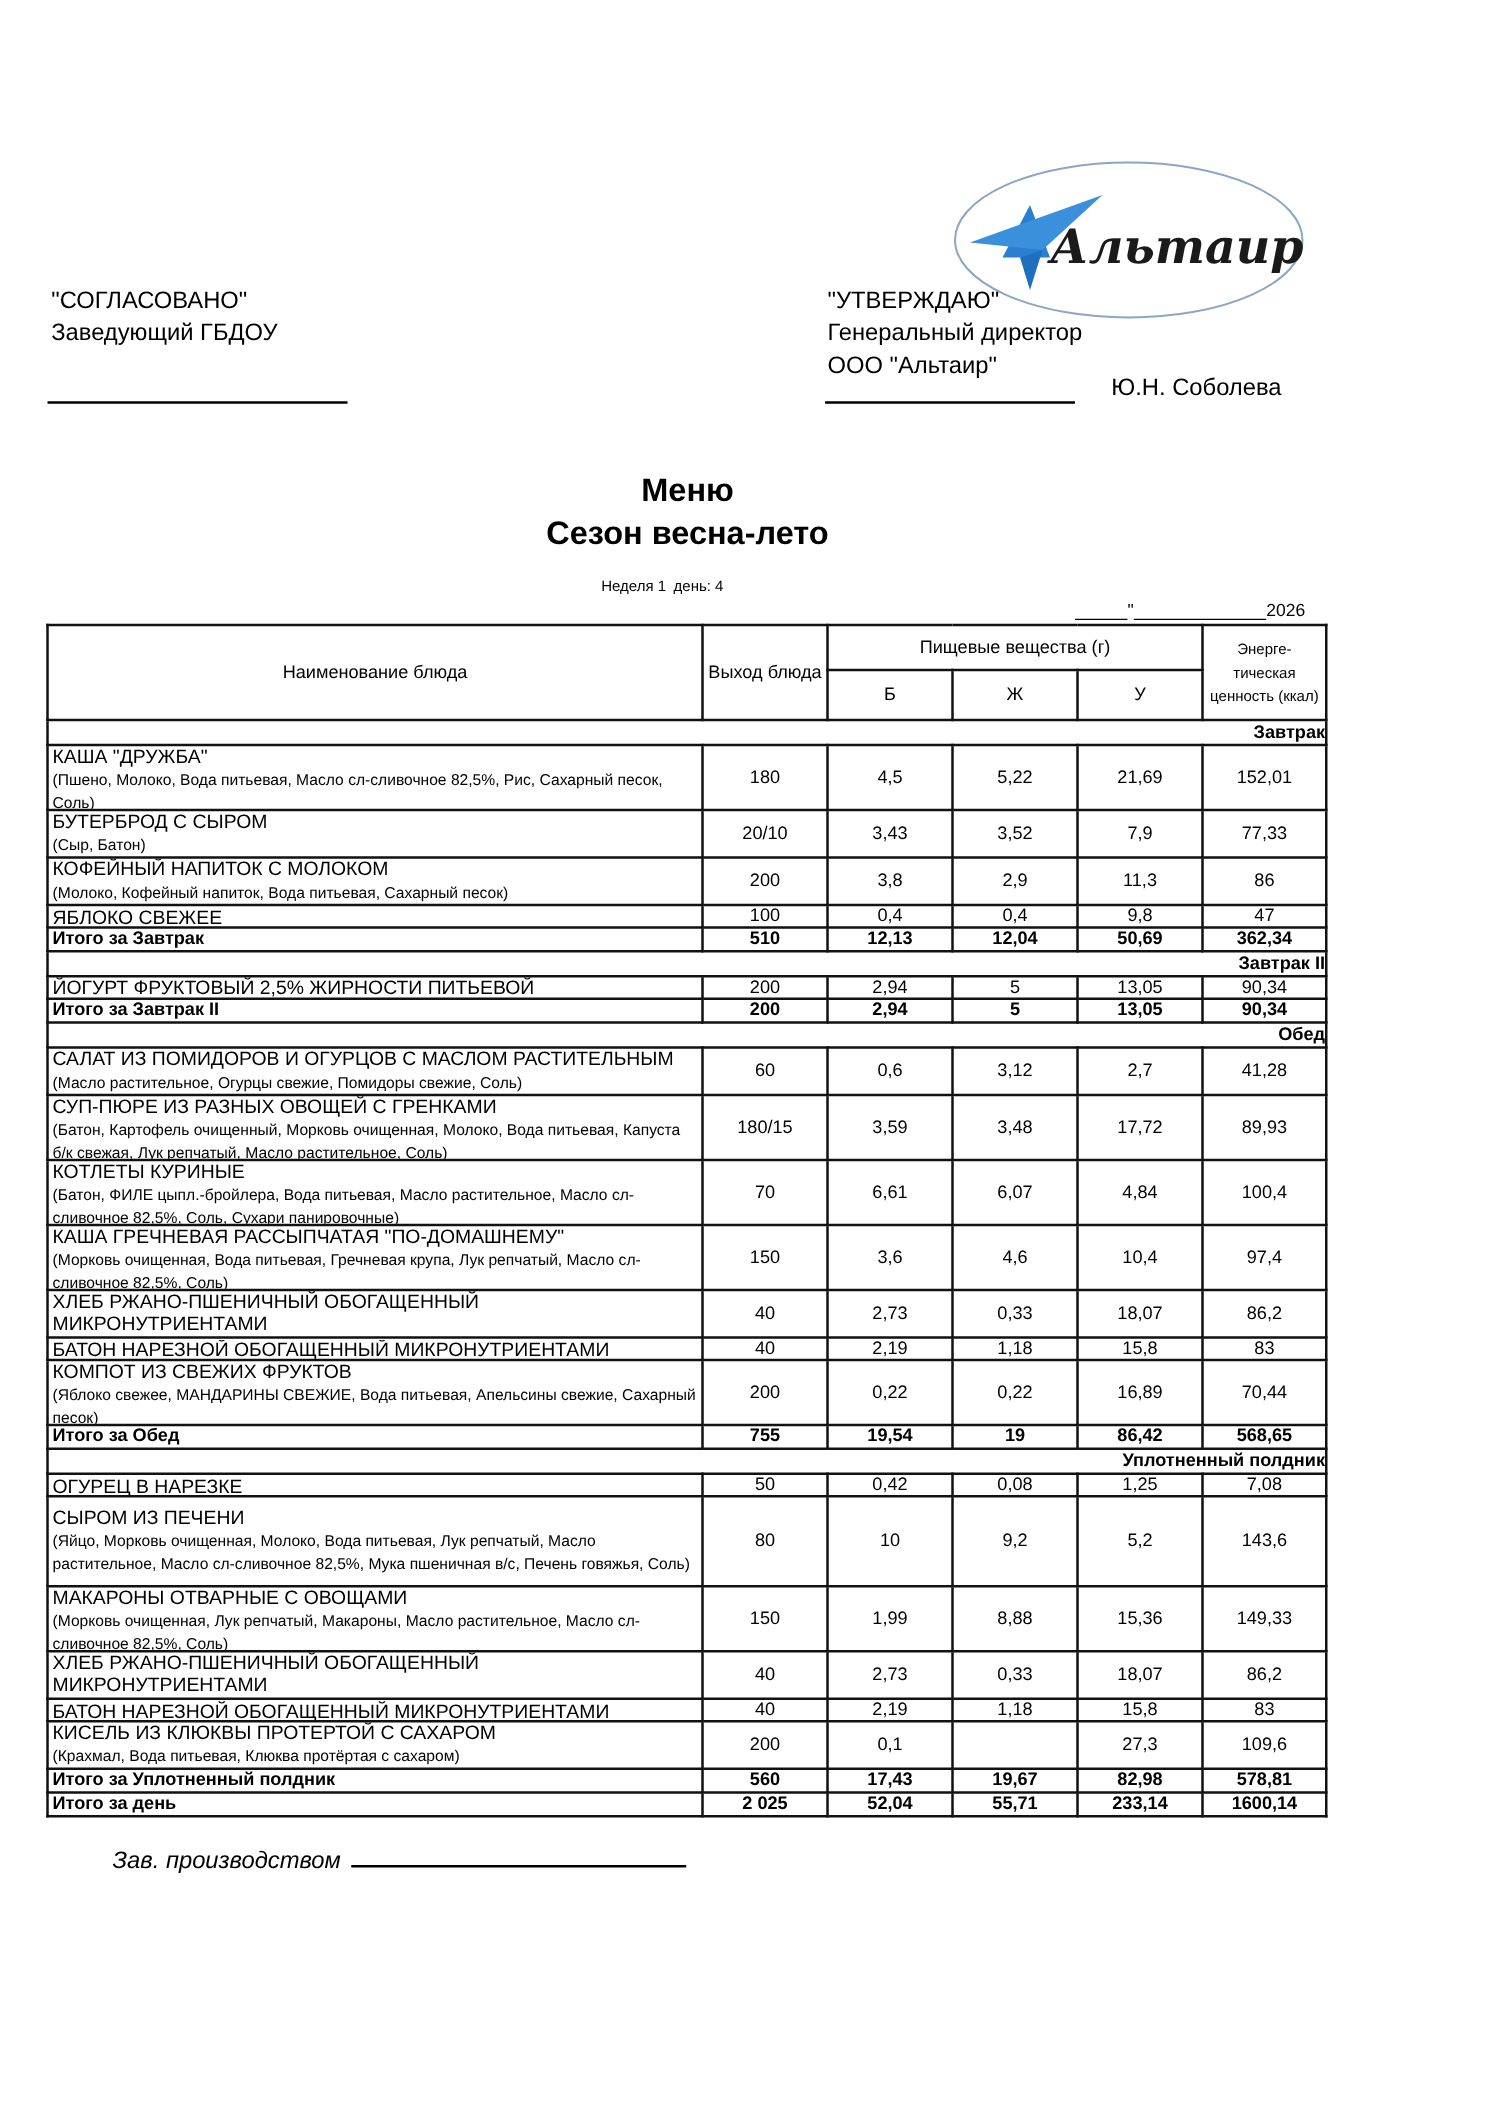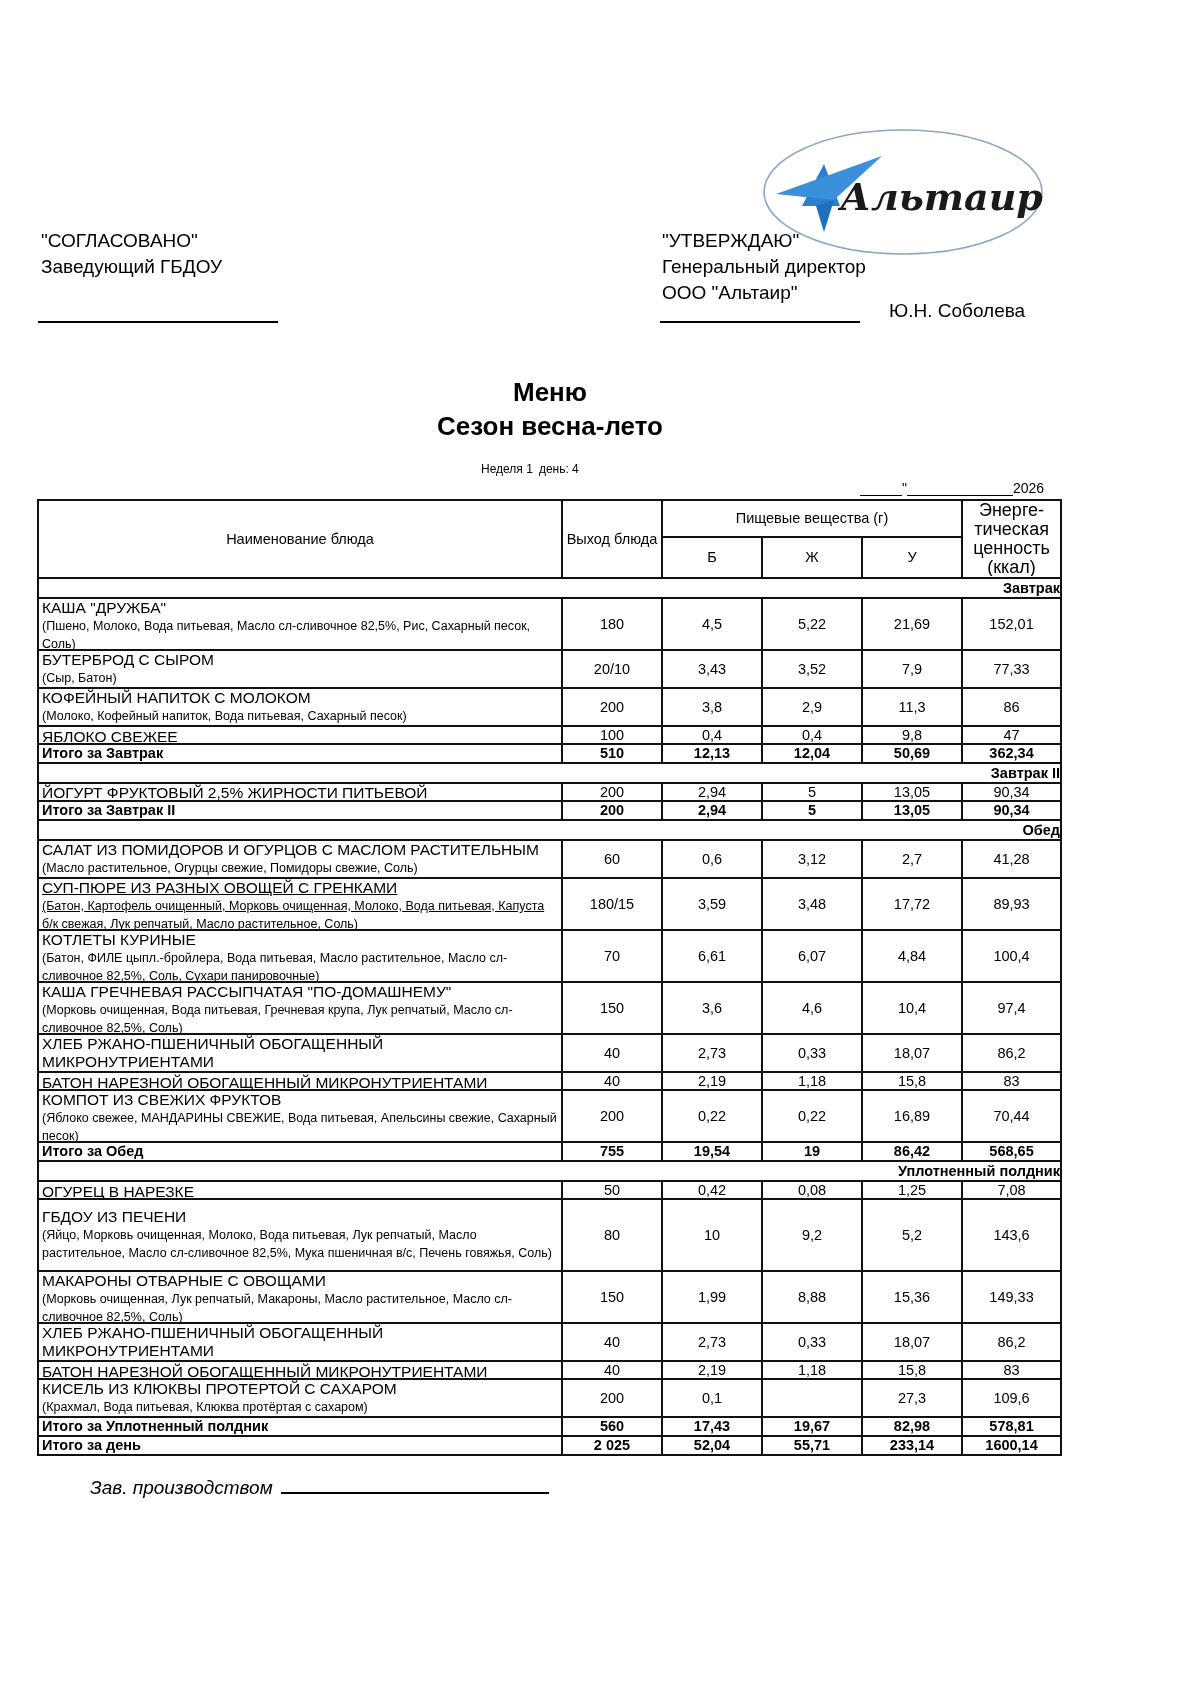--- a/index.html
+++ b/index.html
@@ -99,21 +99,21 @@
         <col class="c-b">
         <col class="c-zh">
         <col class="c-u">
         <col class="c-kcal">
     </colgroup>
     <thead>
       <tr class="hdr1">
         <th rowspan="2">Наименование блюда</th>
         <th rowspan="2">Выход блюда</th>
         <th colspan="3">Пищевые вещества (г)</th>
-        <th rowspan="2" style="font-size:18px;line-height:19px;border-radius:11px;">Энерге-тическая ценность (ккал)</th>
+        <th rowspan="2" style="font-size:12px;line-height:19px;border-radius:11px;">Энерге-тическая ценность (ккал)</th>
       </tr>
       <tr class="hdr2">
         <th>Б</th>
         <th>Ж</th>
         <th>У</th>
       </tr>
     </thead>
     <tbody id="menu-body">
         <tr class="section">
           <td colspan="6">Завтрак</td>
@@ -211,21 +211,21 @@
             </div>
           </td>
           <td class="num">60</td>
           <td class="num">0,6</td>
           <td class="num">3,12</td>
           <td class="num">2,7</td>
           <td class="num">41,28</td>
         </tr>
         <tr class="item" style="height: 52px;">
           <td class="name">
-            <div class="clip" style="max-height: 50px; text-decoration: underline;">
+            <div class="clip" style="max-height: 50px;">
               <span class="dish-title">СУП-ПЮРЕ ИЗ РАЗНЫХ ОВОЩЕЙ С ГРЕНКАМИ</span>
               <span class="dish-ing">(Батон, Картофель очищенный, Морковь очищенная, Молоко, Вода питьевая, Капуста б/к свежая, Лук репчатый, Масло растительное, Соль)</span>
             </div>
           </td>
           <td class="num">180/15</td>
           <td class="num">3,59</td>
           <td class="num">3,48</td>
           <td class="num">17,72</td>
           <td class="num">89,93</td>
         </tr>
@@ -311,21 +311,21 @@
           </td>
           <td class="num">50</td>
           <td class="num">0,42</td>
           <td class="num">0,08</td>
           <td class="num">1,25</td>
           <td class="num">7,08</td>
         </tr>
         <tr class="item" style="height: 72px;">
           <td class="name">
             <div class="clip" style="max-height: 70px;">
-              <span class="dish-title">ГБДОУ ИЗ ПЕЧЕНИ</span>
+              <span class="dish-title">СЫРОМ ИЗ ПЕЧЕНИ</span>
               <span class="dish-ing">(Яйцо, Морковь очищенная, Молоко, Вода питьевая, Лук репчатый, Масло растительное, Масло сл-сливочное  82,5%, Мука пшеничная в/с, Печень говяжья, Соль)</span>
             </div>
           </td>
           <td class="num">80</td>
           <td class="num">10</td>
           <td class="num">9,2</td>
           <td class="num">5,2</td>
           <td class="num">143,6</td>
         </tr>
         <tr class="item" style="height: 52px;">

